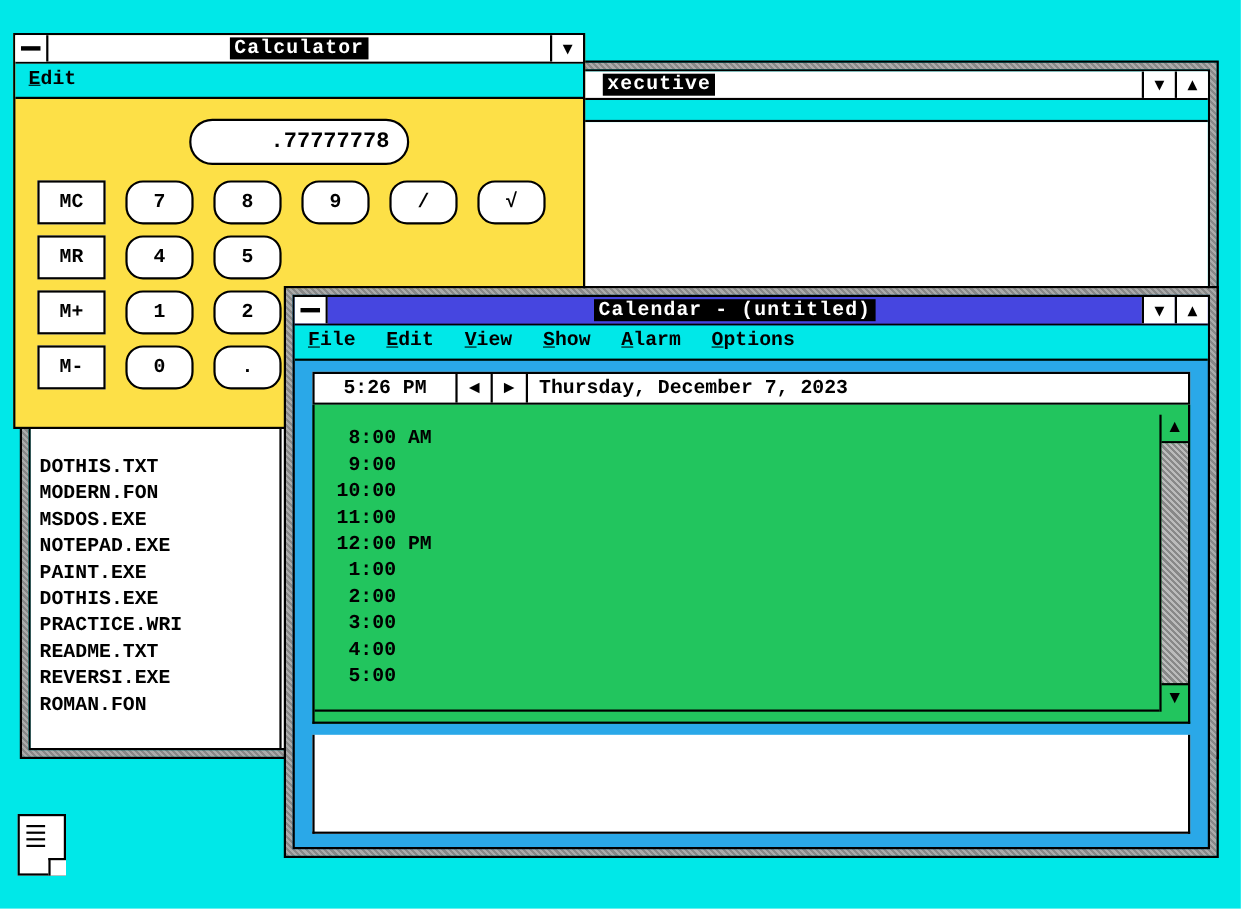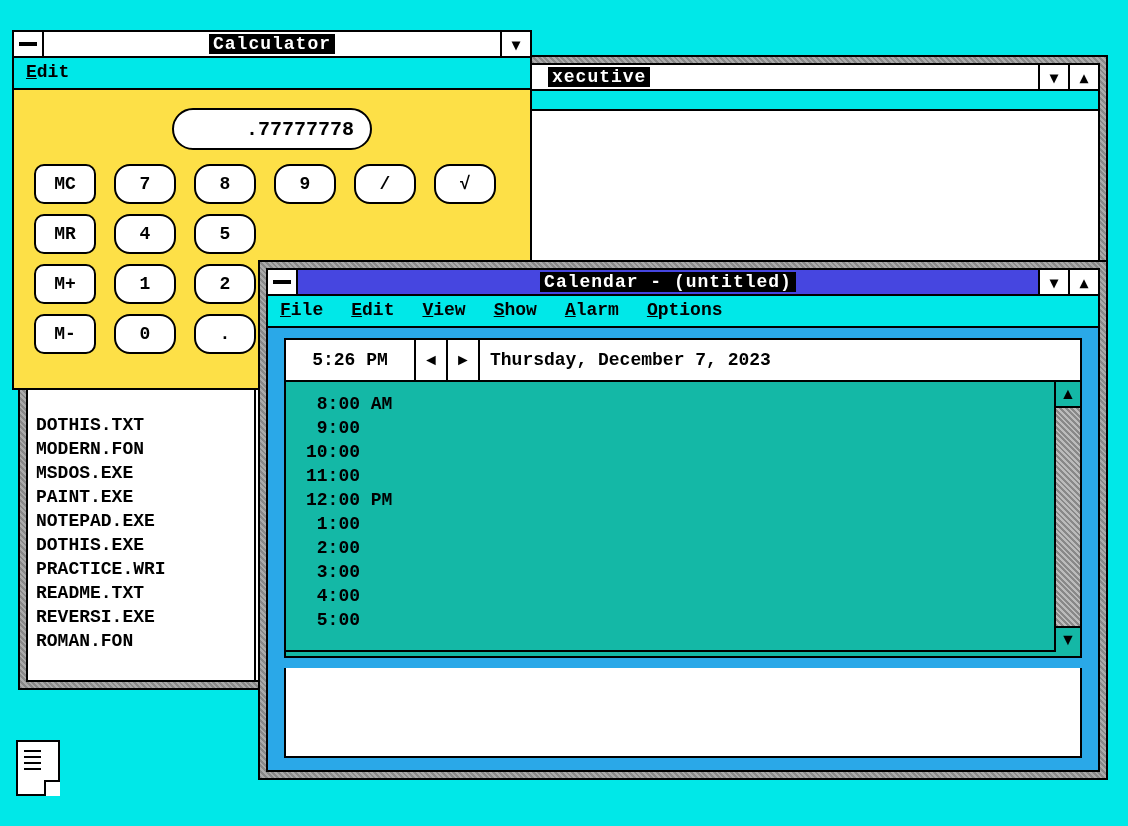--- a/index.html
+++ b/index.html
@@ -115,21 +115,21 @@
     grid-auto-rows: 40px;
     gap: 10px 18px;
     padding: 0 20px 10px 20px;
   }
   #calc .key {
     background:#fff; border:2px solid #000;
     border-radius: 16px;
     display:flex; align-items:center; justify-content:center;
     font-size:18px;
   }
-  #calc .memkey { border-radius: 10px; }
+  #calc .memkey { border-radius: 0; }
 
   
   #cal {
     left: 258px; top: 260px;
     width: 850px; height: 520px;
     background: repeating-linear-gradient(45deg,#888 0,#888 2px,#aaa 2px,#aaa 4px);
     padding: 6px;
     z-index: 5;
   }
   #cal-inner {
@@ -139,32 +139,33 @@
     display:flex; flex-direction:column;
   }
   #cal .titlebar { background:#4646e0; }
   #cal .titlebar .sysmenu,
   #cal .titlebar .titlebtn { background:#fff; }
   #cal .titlelabel { color:#000; }
   #cal .menubar { background:#00e8e8; }
   #cal .datebar {
     background:#fff; border:2px solid #000;
     margin: 10px 16px 0 16px;
-    height: 44px;
+    height: 30px;
     display:flex; align-items:center;
     font-size:18px;
   }
   #cal .datebar .time { width:130px; text-align:center; border-right:2px solid #000; height:100%; display:flex;align-items:center;justify-content:center;}
   #cal .datebar .navbtn { width:32px; height:100%; border-right:2px solid #000; display:flex;align-items:center;justify-content:center;}
   #cal .datebar .date { flex:1; padding-left:10px; }
   #cal .hours-wrap {
     margin: 0 16px 10px 16px;
     flex:1;
-    background:#14b8a6; border:2px solid #000; border-top:0;
+    background:#22c55e; border:2px solid #000; border-top:0;
     display:flex;
+    align-items:center;
   }
   #cal .hours {
     flex:1; padding:10px 20px; font-size:18px; line-height:24px;
     border-bottom:2px solid #000;
     height: 270px;
   }
   #cal .hours .hr { white-space:pre; }
   #cal .scrollbar {
     width:26px; border-left:2px solid #000;
     display:flex; flex-direction:column;
@@ -217,22 +218,22 @@
         </div>
     </div>
     <div class="menubar" style="height:20px"></div>
     <div class="body">
       <div class="filepane">
         <div style="height:300px"></div>
         <div id="file-list-items">
             <div>DOTHIS.TXT</div>
             <div>MODERN.FON</div>
             <div>MSDOS.EXE</div>
+            <div>NOTEPAD.EXE</div>
             <div>PAINT.EXE</div>
-            <div>NOTEPAD.EXE</div>
             <div>DOTHIS.EXE</div>
             <div>PRACTICE.WRI</div>
             <div>README.TXT</div>
             <div>REVERSI.EXE</div>
             <div>ROMAN.FON</div>
           </div>
       </div>
       <div class="rightpane">
         <span>S</span>
       </div>

